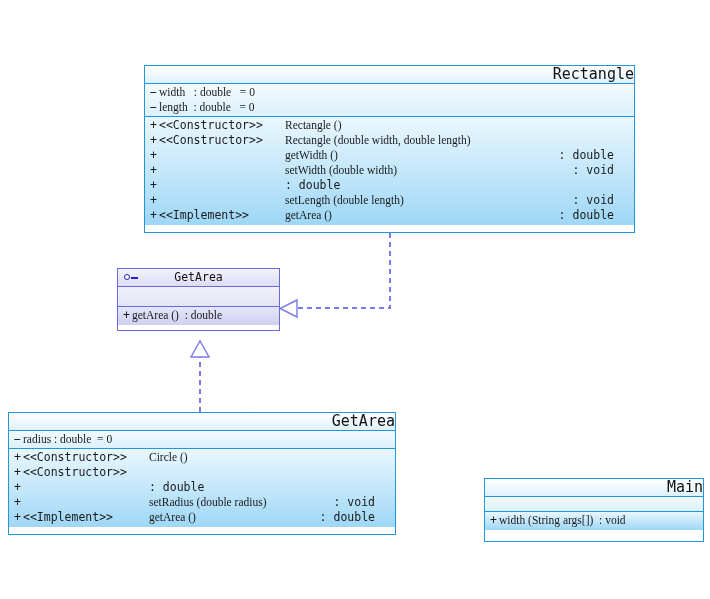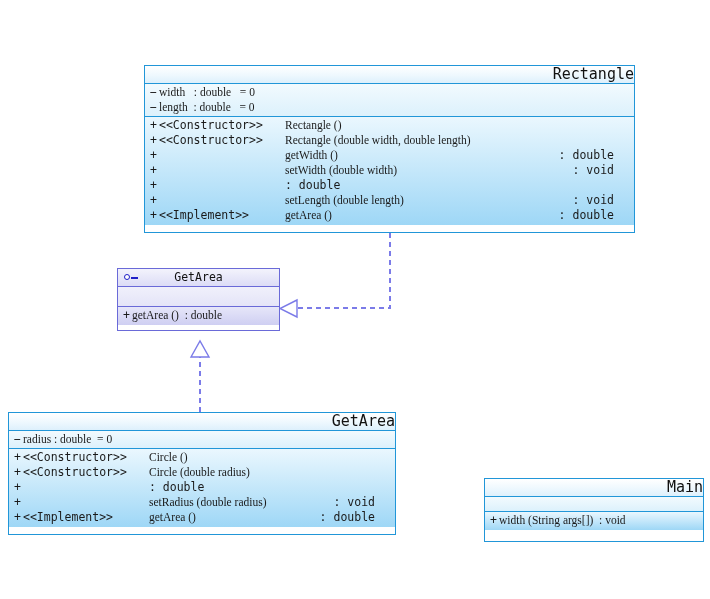--- a/index.html
+++ b/index.html
@@ -285,21 +285,20 @@
     <div class="compartment meth-comp last">
       <div class="member">
         <span class="vis">+</span>
         <span class="stereo" style="width:126px;flex:0 0 126px;">&lt;&lt;Constructor&gt;&gt;</span>
         <span class="sig">Circle ()</span>
         <span class="ret"></span>
       </div>
       <div class="member">
         <span class="vis">+</span>
         <span class="stereo" style="width:126px;flex:0 0 126px;">&lt;&lt;Constructor&gt;&gt;</span>
-        <span class="sig">Circle (double radius)</span>
         <span class="ret"></span>
       </div>
       <div class="member">
         <span class="vis">+</span>
         <span class="stereo" style="width:126px;flex:0 0 126px;"></span>
         <span class="ret">: double</span>
       </div>
       <div class="member">
         <span class="vis">+</span>
         <span class="stereo" style="width:126px;flex:0 0 126px;"></span>

